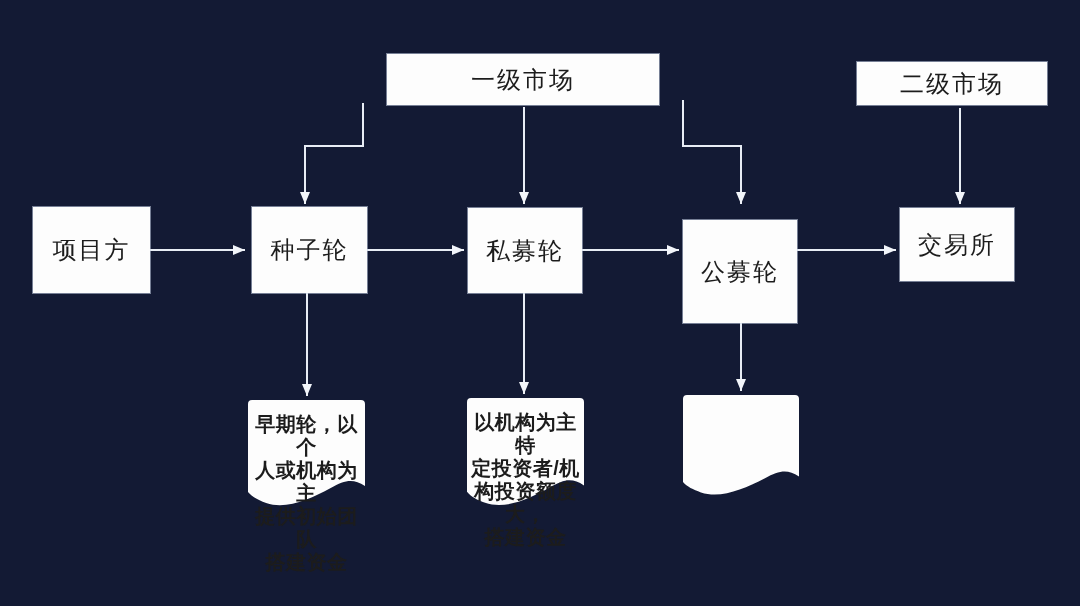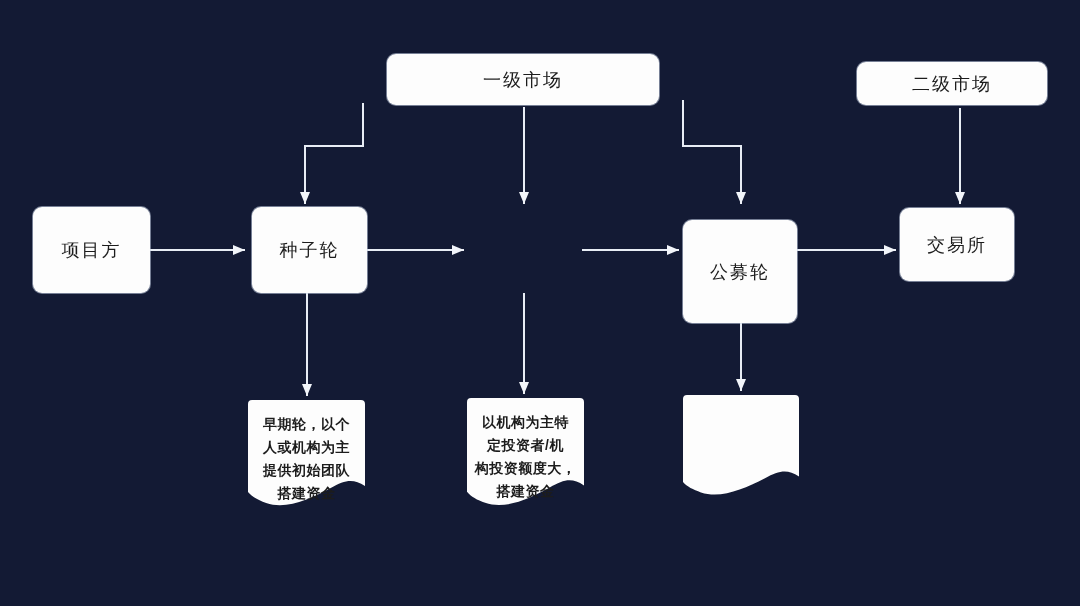--- a/index.html
+++ b/index.html
@@ -22,23 +22,23 @@
     height: 606px;
     pointer-events: none;
   }
   .box {
     position: absolute;
     display: flex;
     align-items: center;
     justify-content: center;
     background: #fdfdfd;
     color: #1c1c1c;
-    border-radius: 9px;
+    border-radius: 0;
     box-sizing: border-box;
-    font-size: 18px;
+    font-size: 24px;
     letter-spacing: 2px;
     box-shadow: 0 0 0 1px rgba(200,212,230,0.55);
   }
   .note {
     position: absolute;
   }
   .note-bg {
     position: absolute;
     left: 0;
     top: 0;
@@ -46,21 +46,21 @@
     height: 100%;
     display: block;
   }
   .note-text {
     position: absolute;
     left: 0;
     right: 0;
     top: 13px;
     text-align: center;
     color: #1c1c1c;
-    font-size: 14px;
+    font-size: 20px;
     font-weight: 600;
     line-height: 23px;
     white-space: pre-line;
     letter-spacing: 0.5px;
   }
 </style>
 </head>
 <body>
 
 <div class="canvas" style="background:#131a34">
@@ -90,20 +90,21 @@
       <path d="M524 293 L524 394" marker-end="url(#ah)"></path>
       <path d="M741 293 L741 391" marker-end="url(#ah)"></path>
     </g>
   </svg>
 
   <div class="box" style="left:387px;top:54px;width:272px;height:51px">一级市场</div>
   <div class="box" style="left:857px;top:62px;width:190px;height:43px">二级市场</div>
 
   <div class="box" style="left:33px;top:207px;width:117px;height:86px">项目方</div>
   <div class="box" style="left:252px;top:207px;width:115px;height:86px">种子轮</div>
+  <div class="box" style="left:468px;top:208px;width:114px;height:85px">私募轮</div>
   <div class="box" style="left:683px;top:220px;width:114px;height:103px">公募轮</div>
   <div class="box" style="left:900px;top:208px;width:114px;height:73px">交易所</div>
 
   <div class="note" style="left:248px;top:400px;width:117px;height:112px">
     <svg class="note-bg" viewBox="0 0 116 112" preserveAspectRatio="none" xmlns="http://www.w3.org/2000/svg">
       <path d="M4 0 H112 Q116 0 116 4 V86 C104 78 96 80 82 88 C62 99 38 110 18 103 C10 100 4 97 0 92 V4 Q0 0 4 0 Z" fill="#fdfdfd"></path>
     </svg>
     <div class="note-text">早期轮，以个
 人或机构为主
 提供初始团队

